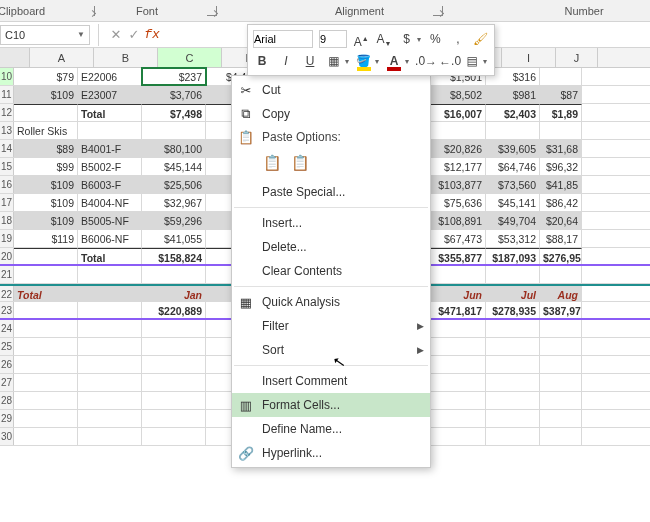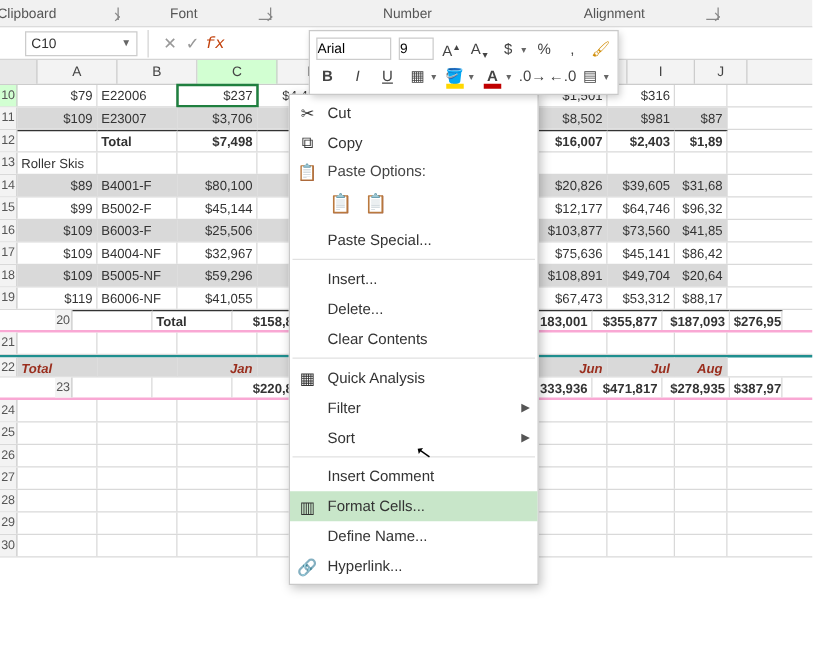--- a/index.html
+++ b/index.html
@@ -6,21 +6,21 @@
 body { background: #fff; width: 650px; height: 522px; overflow: hidden; position: relative; font-size: 11px; color: #333; }
 
 
 .ribbon-bottom { height: 22px; background: #f1f1f1; border-bottom: 1px solid #d4d4d4; display: flex; align-items: center; font-size: 11px; color: #555; }
 .ribbon-group { display: flex; align-items: center; justify-content: center; height: 100%; position: relative; padding: 0 8px; gap: 43px; }
 .ribbon-group .dlaunch { margin-left: 6px; width: 10px; height: 10px; border: 1px solid #888; border-top: none; border-left: none; position: relative; }
 .ribbon-group .dlaunch::after { content:''; position:absolute; right:-1px; bottom:-1px; width:4px; height:4px; border-right:1px solid #888; border-bottom:1px solid #888; transform: rotate(-45deg); }
 
 
 .fbar-row { height: 26px; border-bottom: 1px solid #d4d4d4; display:flex; align-items:center; background:#fff; }
-.name-box { width: 90px; height: 20px; margin-left: 20px; border: 1px solid #ccc; display:flex; align-items:center; padding: 0 4px; font-size: 11px; }
+.name-box { width: 90px; height: 20px; margin-left: 0; border: 1px solid #ccc; display:flex; align-items:center; padding: 0 4px; font-size: 11px; }
 .name-box .dd { margin-left:auto; font-size:8px; color:#666; }
 .fbar-sep { width: 1px; height: 22px; background:#d4d4d4; margin: 0 8px; }
 .fbar-btn { width: 18px; text-align:center; color:#999; font-size: 13px; }
 .fbar-btn.fx { font-style: italic; font-family: Liberation Mono, monospace; color:#c2410c; }
 
 
 .col-headers { height: 20px; display:flex; background:#f3f3f3; border-bottom:1px solid #ccc; }
 .rowhdr-spacer { width: 30px; border-right:1px solid #ccc; background:#e8e8e8; }
 .chdr { border-right:1px solid #ccc; text-align:center; line-height:20px; color:#444; font-size:11px; }
 .A{width:64px}.B{width:64px}.C{width:64px}.D{width:56px}.E{width:56px}.F{width:56px}.G{width:56px}.H{width:56px}.I{width:54px}.J{width:42px}
@@ -32,21 +32,21 @@
 .rhdr { width:14px; background:#f3f3f3; border-right:1px solid #ccc; text-align:center; line-height:18px; font-size:10px; color:#555; }
 .rhdr.sel { background:#d2ffd2; }
 .cell { border-right:1px solid #d9d9d9; padding:0 3px; line-height:18px; font-size:10.5px; text-align:right; white-space:nowrap; overflow:hidden; }
 .cell.l { text-align:left; }
 .cell.b { font-weight:bold; }
 .row.shade .cell { background:#d9d9d9; }
 .row.shade .cell.l { background:#d9d9d9; }
 .row.total .cell { border-top:1px solid #333; }
 .row.total-red .cell { color:#9a2e1e; font-style:italic; font-weight:bold; background:#d9d9d9; }
 .row.teal-top { border-top: 2px solid #1f8f8f; }
-.row.teal-bottom { border-bottom: 2px solid #f9a8d4; padding-left: 44px; }
+.row.teal-bottom { border-bottom: 2px solid #8b5cf6; }
 .cell.selcell { outline: 2px solid #1f7f3f; outline-offset:-1px; background:#fff; }
 
 
 .mini-tb { position:absolute; left:247px; top:24px; width:248px; background:#fff; border:1px solid #c9c9c9; box-shadow:2px 2px 6px rgba(0,0,0,.2); z-index:10; padding:3px 5px; }
 .mini-tb .mtrow { display:flex; align-items:center; gap:6px; height:22px; }
 .mini-tb select, .mini-tb input { font-size:11px; height:18px; border:1px solid #ccc; }
 .mini-tb .fontname{width:60px}.mini-tb .fontsize{width:28px}
 .mini-tb .tbtn { width:18px; height:18px; text-align:center; line-height:18px; font-size:12px; color:#444; }
 .mini-tb .tbtn.b{font-weight:bold}.mini-tb .tbtn.i{font-style:italic}.mini-tb .tbtn.u{text-decoration:underline}
 .mini-tb .swatch { width:14px; height:4px; }
@@ -72,26 +72,26 @@
 
 <div class="ribbon-bottom">
   <div class="ribbon-group" style="width:93px">
     <span>Clipboard</span>
     <span class="dlaunch"></span>
   </div>
   <div class="ribbon-group" style="width:167px">
     <span>Font</span>
     <span class="dlaunch"></span>
   </div>
-  <div class="ribbon-group" style="flex:1">
-    <span>Number</span>
-  </div>
   <div class="ribbon-group" style="width:258px">
     <span>Alignment</span>
     <span class="dlaunch"></span>
+  </div>
+  <div class="ribbon-group" style="flex:1">
+    <span>Number</span>
   </div>
 </div>
 
 <div class="fbar-row">
   <div class="name-box">
     <span>C10</span>
     <span class="dd">▼</span>
   </div>
   <div class="fbar-sep"></div>
   <div class="fbar-btn">✕</div>

